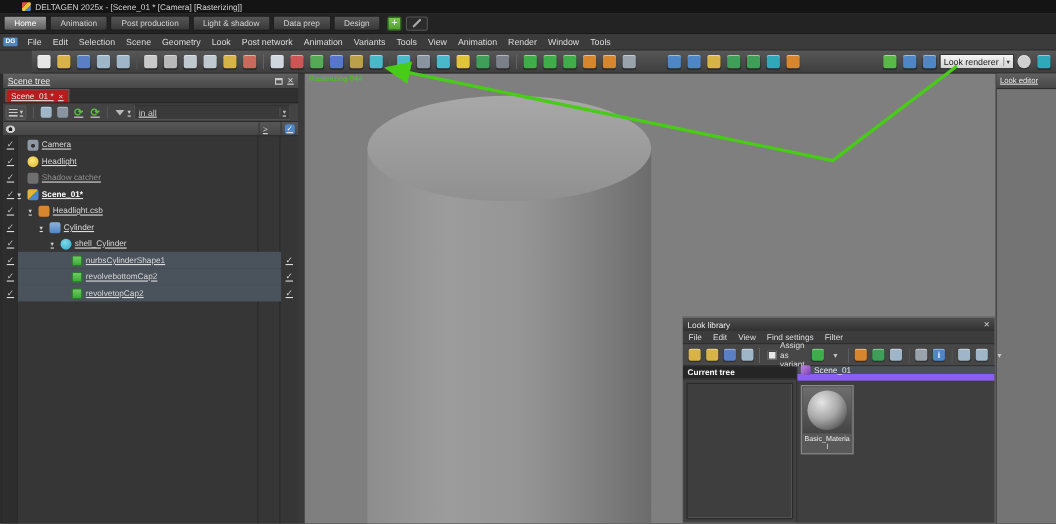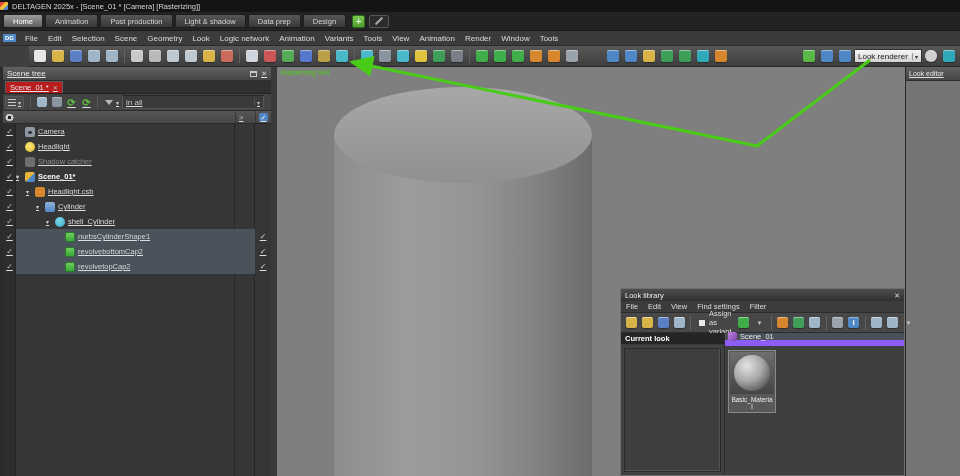--- a/index.html
+++ b/index.html
@@ -1,20 +1,20 @@
 <!DOCTYPE html>
 <html><head>
 <meta charset="utf-8">
 <style>
   * { margin:0; padding:0; box-sizing:border-box; }
   html,body { width:960px; height:476px; overflow:hidden; }
   body { position:relative; background:#3f3f3f; font-family:"Liberation Sans", sans-serif; color:#ddd; }
 
   
-  .titlebar { height:12px; background:#141414; display:flex; align-items:center; gap:4px; padding:0 0; color:#d5d5d5; font-size:7.5px; }
+  .titlebar { height:12px; background:#141414; display:flex; align-items:center; gap:4px; padding:0 20px; color:#d5d5d5; font-size:7.5px; }
   .app-icon { width:8px; height:8px; border-radius:1px; background:linear-gradient(135deg,#e84c3c 0 33%,#f0c23c 33% 66%,#4f86c6 66%); flex:none; }
 
   
   .ribbon { height:19px; background:#232323; display:flex; align-items:center; padding:0 3px; border-bottom:1px solid #1a1a1a; }
   .rtab { background:linear-gradient(180deg,#565656,#383838); border:1px solid #1e1e1e; border-radius:2px; color:#d3d3d3; padding:0 9px; height:14px; line-height:13px; font-size:7.5px; margin-right:2px; cursor:default; }
   .rtab.active { background:linear-gradient(180deg,#9c9c9c,#5e5e5e); color:#fff; }
   .add-tab { width:13px; height:13px; margin-left:4px; border-radius:2px; background:linear-gradient(180deg,#7dc94f,#4f9e2f); color:#fff; font-size:10px; line-height:12px; text-align:center; border:1px solid #2e6a1e; }
   .tool-btn { width:20px; height:13px; margin-left:4px; border-radius:2px; background:#2c2c2c; border:1px solid #555; display:flex; align-items:center; justify-content:center; }
   .wrench { width:10px; height:2px; background:#aaa; transform:rotate(-45deg); border-radius:1px; }
 
@@ -158,21 +158,21 @@
 
 <div class="menubar">
   <span class="dg-badge">DG</span>
   <span id="menu-items" class="tb-group">
       <span class="menu-item">File</span>
       <span class="menu-item">Edit</span>
       <span class="menu-item">Selection</span>
       <span class="menu-item">Scene</span>
       <span class="menu-item">Geometry</span>
       <span class="menu-item">Look</span>
-      <span class="menu-item">Logic network</span>
+      <span class="menu-item">Post network</span>
       <span class="menu-item">Animation</span>
       <span class="menu-item">Variants</span>
       <span class="menu-item">Tools</span>
       <span class="menu-item">View</span>
       <span class="menu-item">Animation</span>
       <span class="menu-item">Render</span>
       <span class="menu-item">Window</span>
       <span class="menu-item">Tools</span>
     </span>
 </div>
@@ -548,21 +548,21 @@
           <div class="g" style="background: rgb(159, 182, 201);"></div>
         </div>
         <div class="tb-icon">
           <div class="g" style="background: rgb(159, 182, 201);"></div>
         </div>
         <div class="tb-icon flat">▾</div>
       </div>
   </div>
   <div class="ll-content">
     <div class="ll-left">
-      <div class="ll-left-header">Current look</div>
+      <div class="ll-left-header">Current tree</div>
       <div class="ll-list"></div>
     </div>
     <div class="ll-right">
       <div class="ll-scene-row">
         <span class="ti-scene-purple"></span>
         <span>Scene_01</span>
       </div>
       <div class="ll-tile">
         <div class="ll-thumb">
           <div class="sphere"></div>

